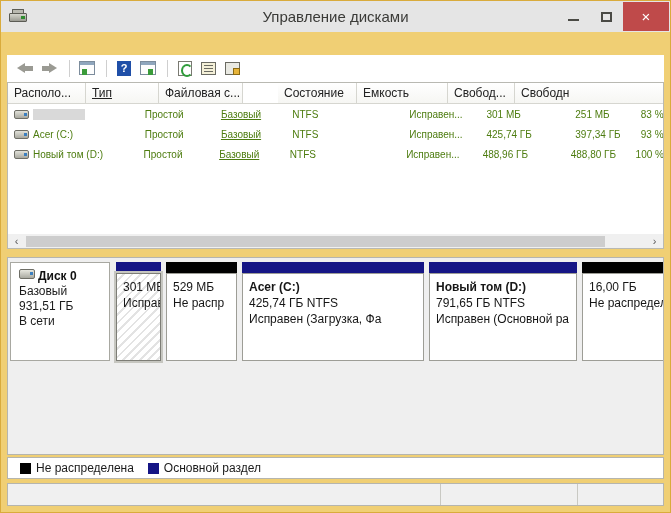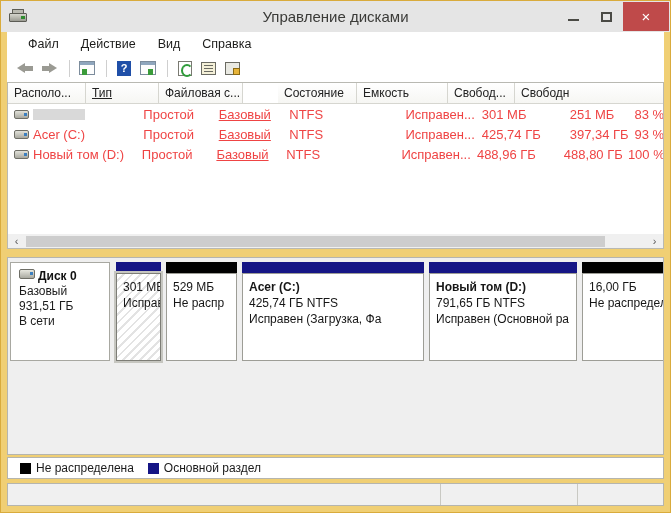--- a/index.html
+++ b/index.html
@@ -138,21 +138,21 @@
   .col{
     box-sizing:border-box;
     font-size:12px;color:#222;
     padding:3px 0 0 6px;
     border-right:1px solid #d6d6d0;
     white-space:nowrap;overflow:hidden;
     background:linear-gradient(#ffffff,#f6f6f3);
   }
   .row{display:flex;height:20px;align-items:center;}
   .cell{
-    box-sizing:border-box;font-size:13px;color:#ef4444;
+    box-sizing:border-box;font-size:10px;color:#4d7c0f;
     padding-left:6px;white-space:nowrap;overflow:hidden;
   }
   .vol-cell{display:flex;align-items:center;padding-left:6px;}
   .vol-ico{
     width:15px;height:9px;flex:0 0 auto;margin-right:4px;
     background:linear-gradient(#e2e2da,#a9a9a0);
     border:1px solid #6e6e66;border-radius:2px;box-sizing:border-box;
     position:relative;
   }
   .vol-ico::after{
@@ -268,26 +268,20 @@
       <span class="min-glyph"></span>
     </div>
     <div class="winbtn" id="btn-max">
       <span class="max-glyph"></span>
     </div>
     <div class="winbtn" id="btn-close">
       <span>×</span>
     </div>
   </div>
 
-  <div id="menubar">
-    <div class="menu-item">Файл</div>
-    <div class="menu-item">Действие</div>
-    <div class="menu-item">Вид</div>
-    <div class="menu-item">Справка</div>
-  </div>
 
   <div id="toolbar">
     <div class="tb">
       <span class="arrow arrow-l"></span>
         <span class="arrow-tail-l"></span>
     </div>
     <div class="tb">
       <span class="arrow arrow-r"></span>
         <span class="arrow-tail-r"></span>
     </div>

